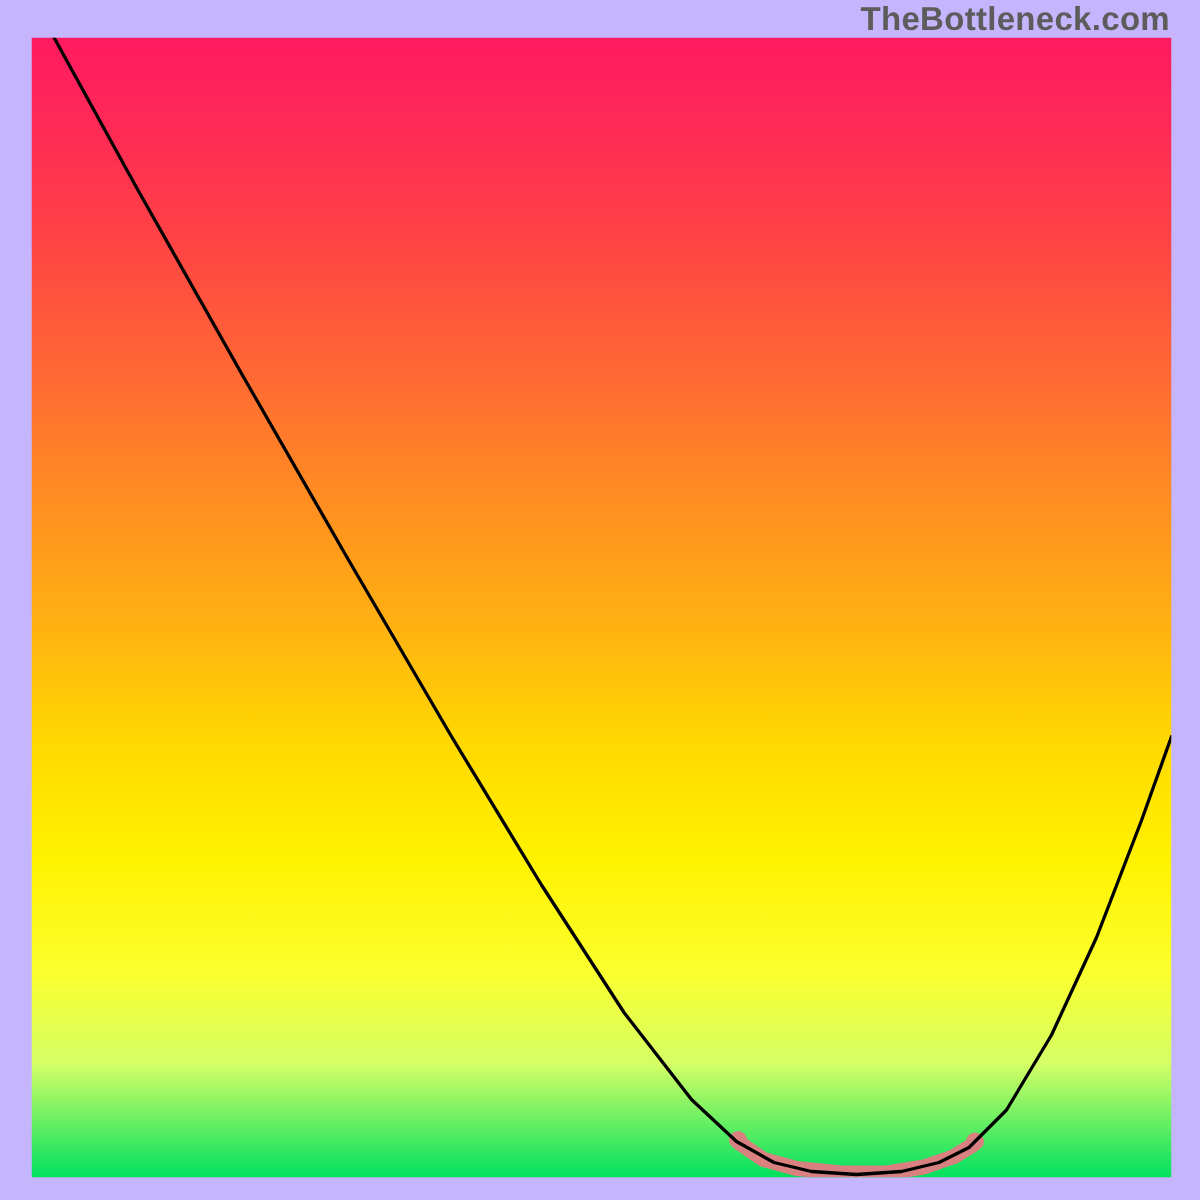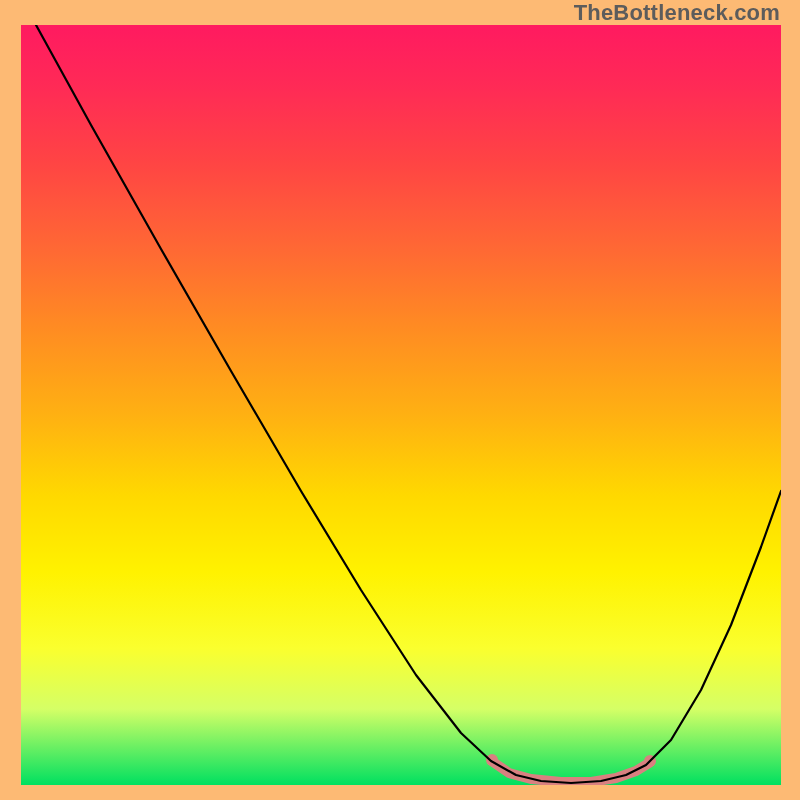--- a/index.html
+++ b/index.html
@@ -7,21 +7,21 @@
     padding: 0;
     width: 800px;
     height: 800px;
     background: #000;
     overflow: hidden;
   }
   .chart-wrap {
     position: relative;
     width: 800px;
     height: 800px;
-    background: #fdba74;
+    background: #c4b5fd;
   }
   .plot-area {
     position: absolute;
     left: 21px;
     top: 25px;
     width: 760px;
     height: 760px;
     overflow: hidden;
   }
   .gradient {

